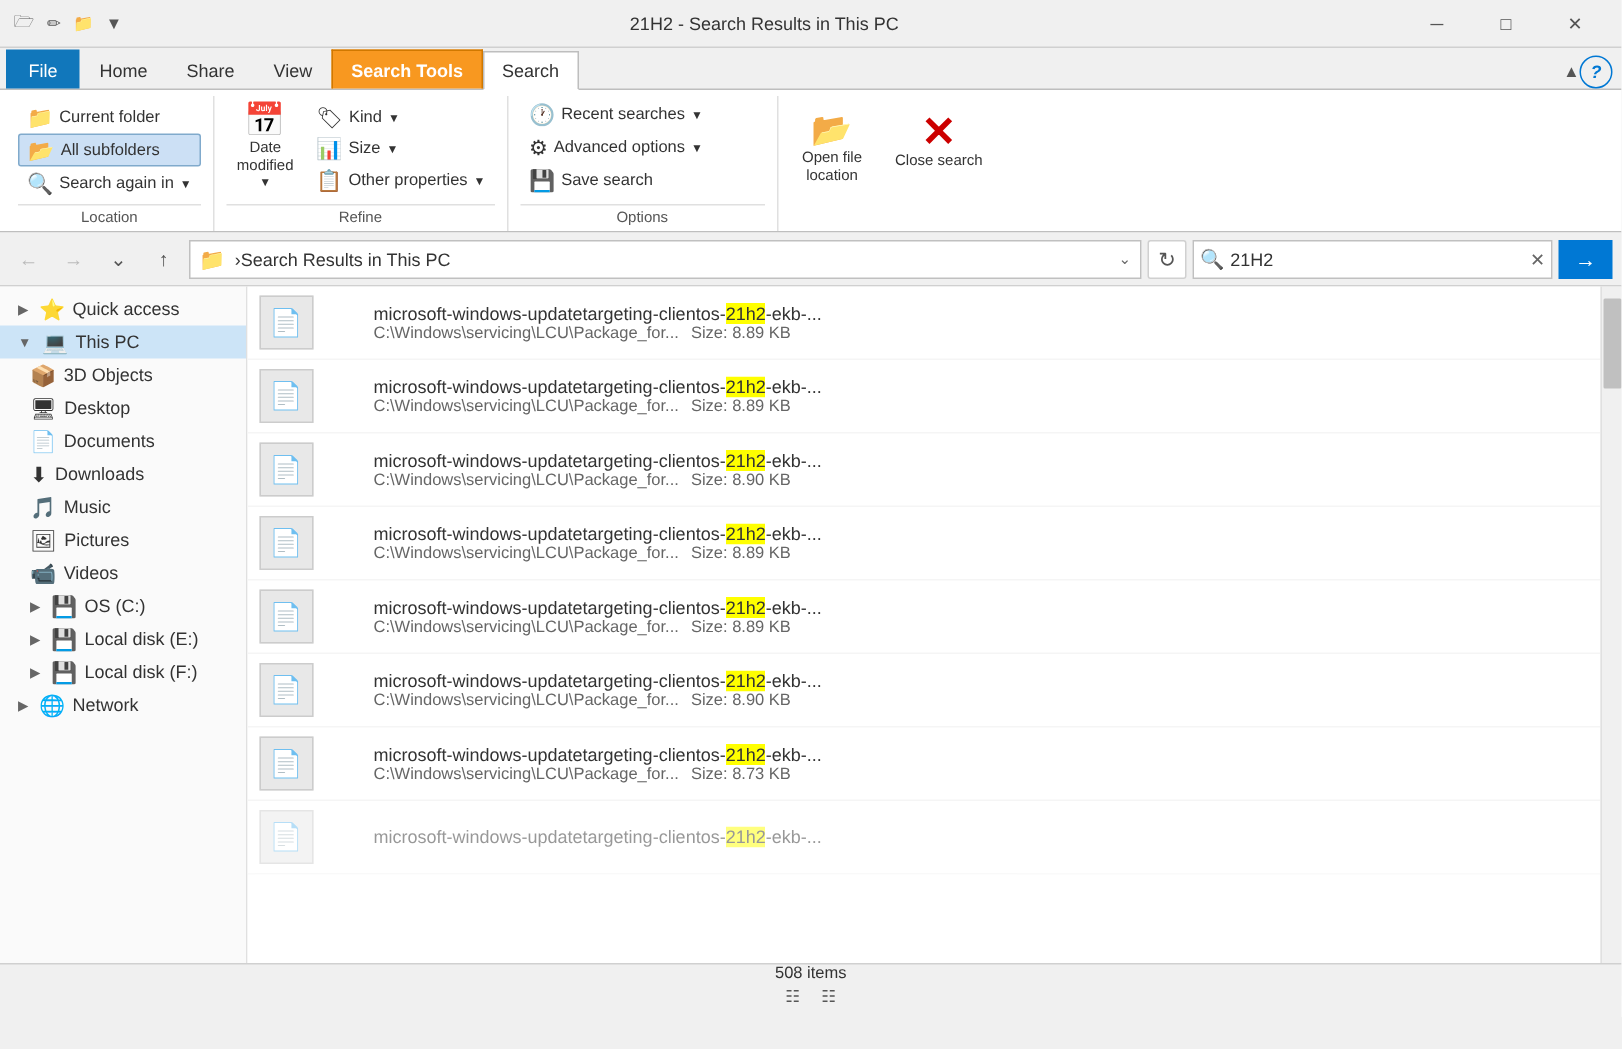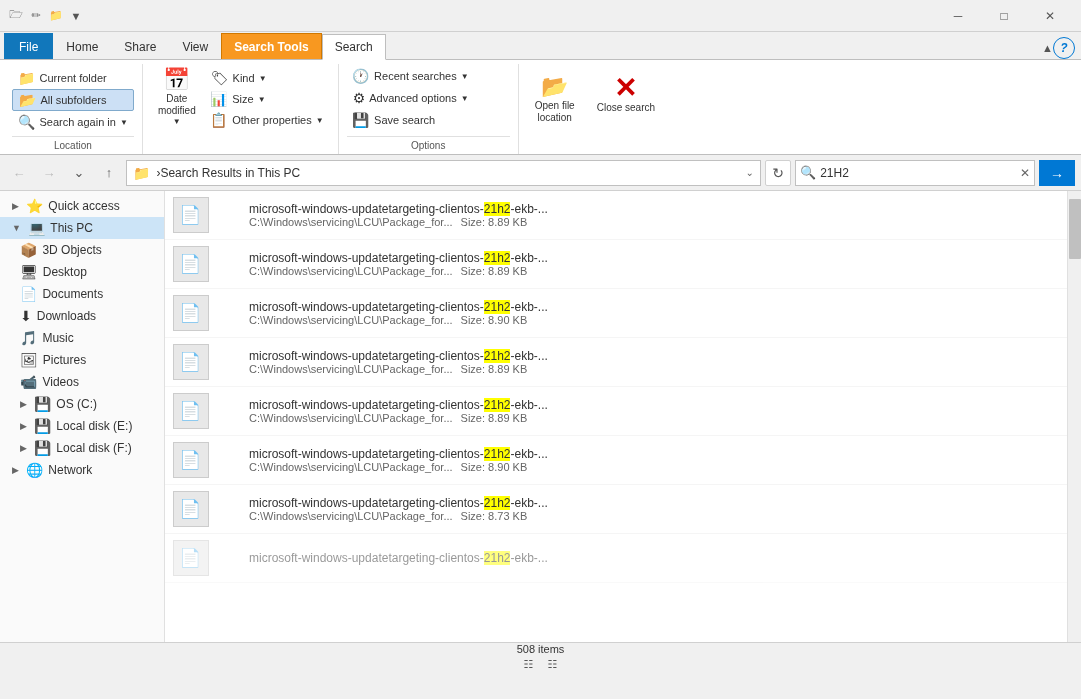--- a/index.html
+++ b/index.html
@@ -305,20 +305,21 @@
 </head>
 <body>
 
 <div class="title-bar">
   <div class="title-bar-icons">
     <span class="title-bar-icon">🗁</span>
     <span class="title-bar-icon">✏</span>
     <span class="title-bar-icon">📁</span>
     <span class="title-bar-icon">▼</span>
   </div>
+  <span class="title-bar-title">21H2 - Search Results in This PC</span>
   <div class="title-bar-buttons">
     <div class="title-btn">─</div>
     <div class="title-btn">□</div>
     <div class="title-btn close">✕</div>
   </div>
 </div>
 
 <div class="ribbon-tabs">
   <div class="ribbon-tab file-tab">File</div>
   <div class="ribbon-tab">Home</div>
@@ -373,20 +374,21 @@
           <span>Size</span>
           <span style="font-size:8px;">▼</span>
         </div>
         <div class="ribbon-btn-small">
           <span class="s-icon">📋</span>
           <span>Other properties</span>
           <span style="font-size:8px;">▼</span>
         </div>
       </div>
     </div>
+    <div class="ribbon-group-label">Refine</div>
   </div>
 
   <div class="ribbon-group" style="min-width:180px;">
     <div class="ribbon-btns" style="flex-direction:column; gap:2px;">
       <div class="ribbon-btn-small">
         <span class="s-icon">🕐</span>
         <span>Recent searches</span>
         <span style="font-size:8px;">▼</span>
       </div>
       <div class="ribbon-btn-small">

